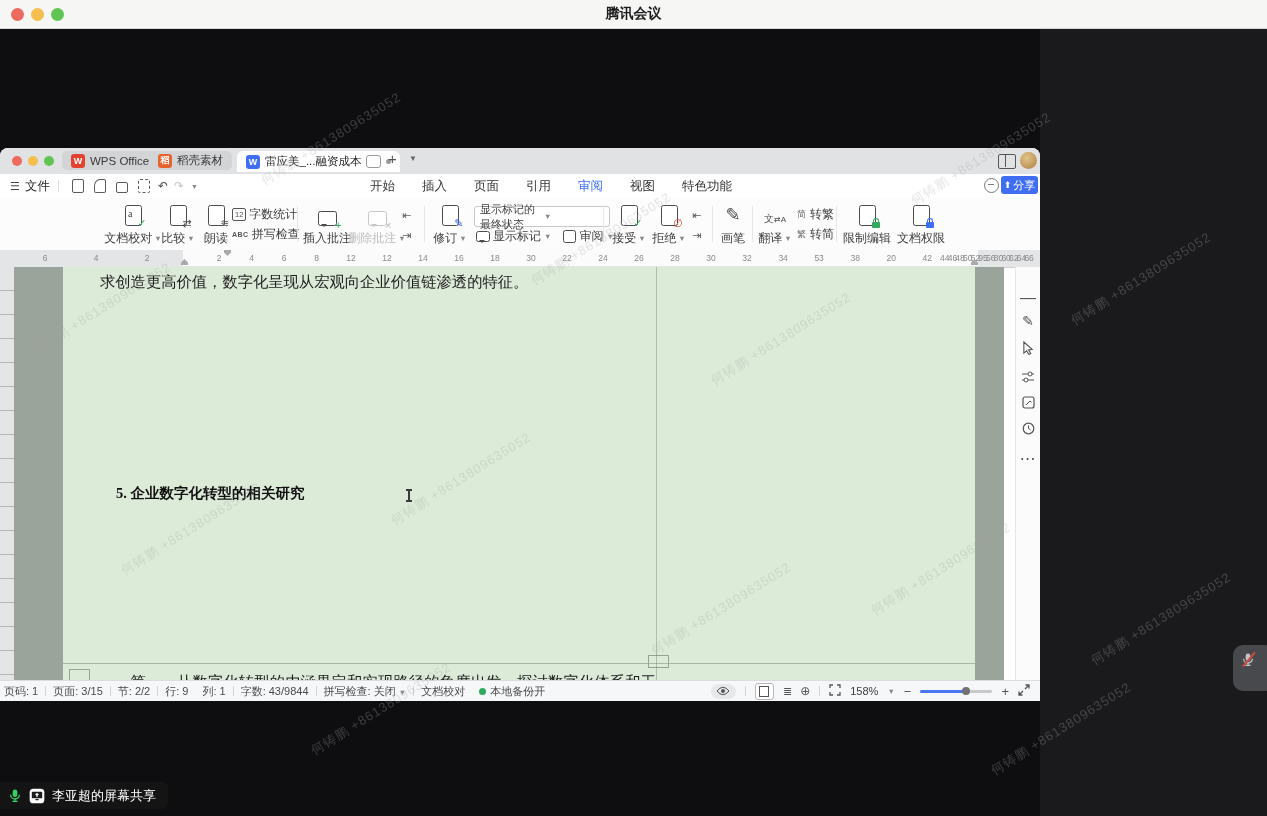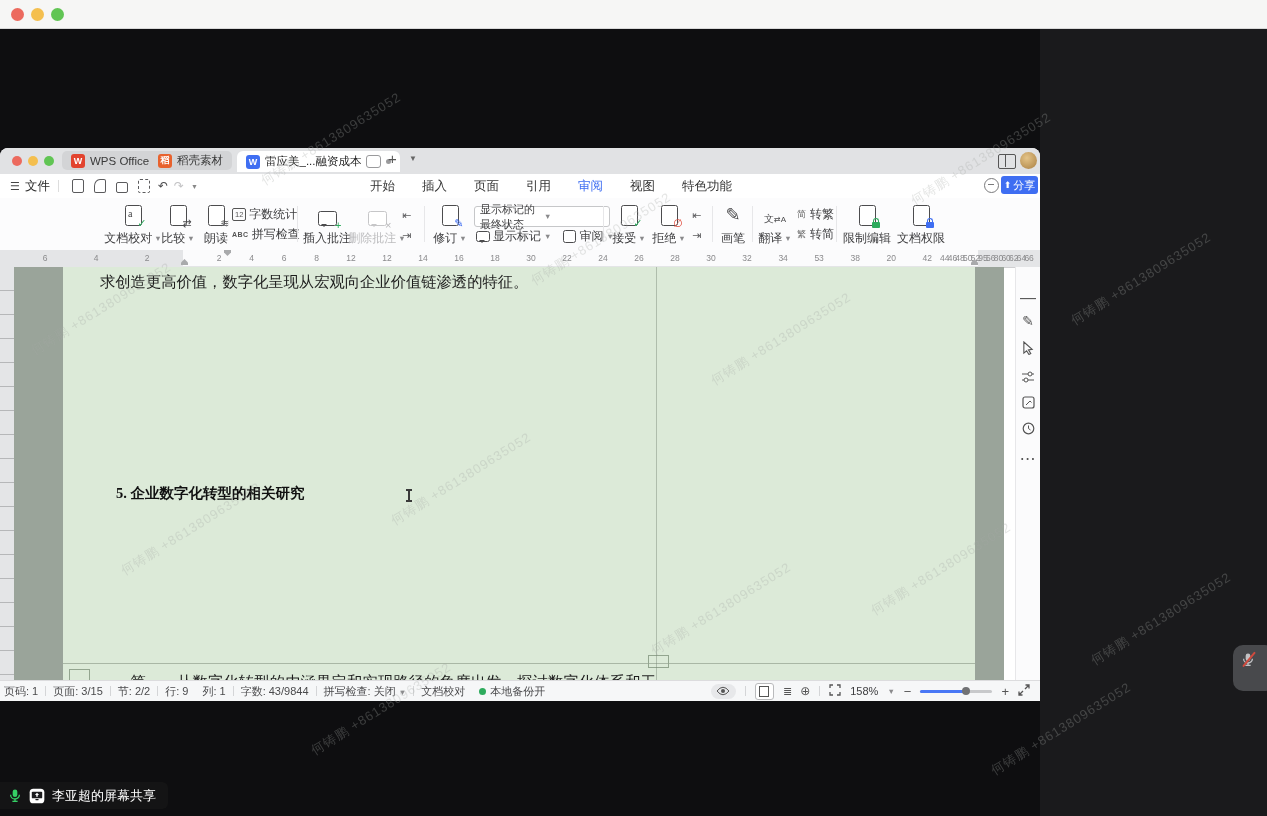--- a/index.html
+++ b/index.html
@@ -154,20 +154,21 @@
         <circle cx="12" cy="8.3" r="4.4" fill="#fff"></circle>
         <path d="M3.5 21c0-4.8 3.8-7.4 8.5-7.4s8.5 2.6 8.5 7.4z" fill="#fff"></path>
       </g>
 </defs>
   </svg>
 
 <div class="titlebar">
   <span class="tl r"></span>
   <span class="tl y"></span>
   <span class="tl g"></span>
+  <div class="app-title">腾讯会议</div>
 </div>
 
 <div class="stage"></div>
 
 <div class="wps">
 
   <div class="tabbar">
     <span class="tlm r"></span>
     <span class="tlm y"></span>
     <span class="tlm g"></span>

